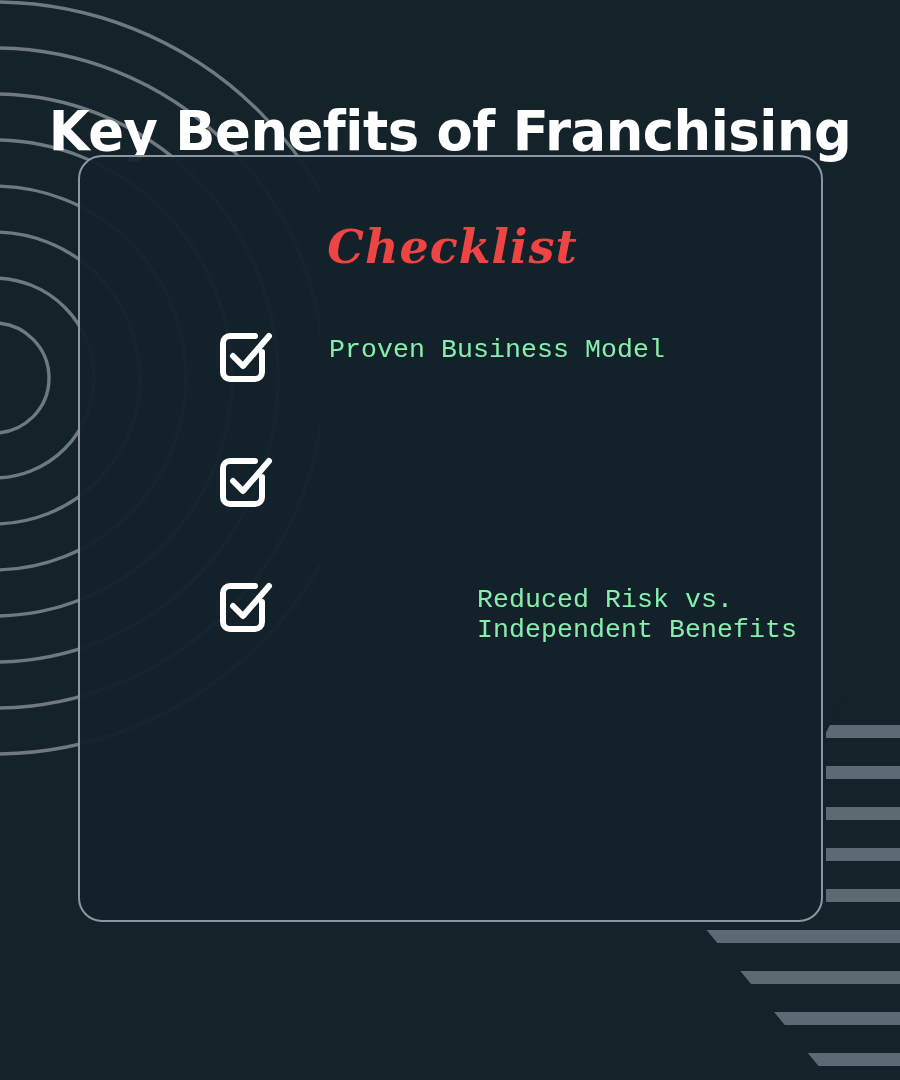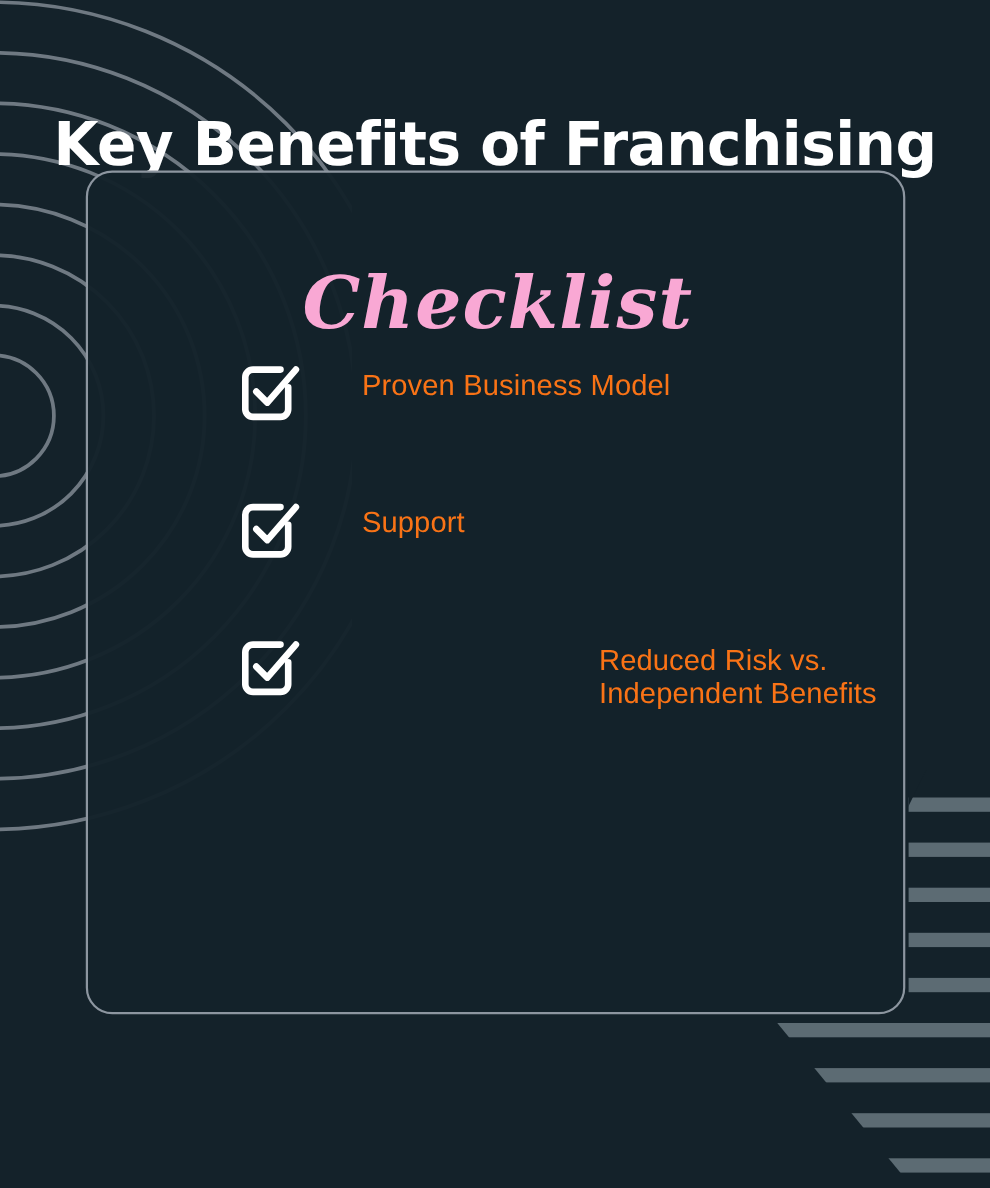--- a/index.html
+++ b/index.html
@@ -67,25 +67,25 @@
     border-radius: 24px;
     background: rgba(20, 34, 42, 0.97);
   }
 
   .card-heading {
     position: absolute;
     top: 26px;
     left: 0;
     width: 745px;
     text-align: center;
-    color: #f9a8d4;
+    color: #ef4444;
     font-family: "DejaVu Serif", "Liberation Serif", serif;
     font-style: italic;
     font-weight: 700;
-    font-size: 66px;
+    font-size: 46px;
     line-height: 1.15;
     letter-spacing: 1px;
   }
 
   
   .checklist {
     position: absolute;
     left: 137px;
     top: 170px;
     width: 580px;
@@ -114,22 +114,22 @@
     display: block;
   }
   .check-icon svg {
     display: block;
     width: 58px;
     height: 58px;
     overflow: visible;
   }
 
   .check-label {
-    color: #f97316;
-    font-family: Liberation Sans, sans-serif;
+    color: #86efac;
+    font-family: Liberation Mono, monospace;
     font-weight: 400;
     font-size: 26.5px;
     line-height: 1.14;
     letter-spacing: 0.1px;
     padding-top: 8px;
     max-width: 400px;
   }
   .check-label .lbl-line {
     display: block;
   }
@@ -207,21 +207,20 @@
 
 
       <li class="check-item">
         <span class="check-icon">
           <svg viewBox="0 0 58 58" xmlns="http://www.w3.org/2000/svg">
             <path d="M45 25 V45 a7 7 0 0 1 -7 7 H13 a7 7 0 0 1 -7 -7 V16 a7 7 0 0 1 7 -7 H38" fill="none" stroke="#ffffff" stroke-width="6" stroke-linecap="round" stroke-linejoin="round"></path>
             <path d="M16 29 L26 39 L52 9" fill="none" stroke="#ffffff" stroke-width="6" stroke-linecap="round" stroke-linejoin="round"></path>
           </svg>
         </span>
         <span class="check-label">
-          <span class="lbl-line">Support</span>
         </span>
       </li>
 
       <li class="check-item">
         <span class="check-icon">
           <svg viewBox="0 0 58 58" xmlns="http://www.w3.org/2000/svg">
             <path d="M45 25 V45 a7 7 0 0 1 -7 7 H13 a7 7 0 0 1 -7 -7 V16 a7 7 0 0 1 7 -7 H38" fill="none" stroke="#ffffff" stroke-width="6" stroke-linecap="round" stroke-linejoin="round"></path>
             <path d="M16 29 L26 39 L52 9" fill="none" stroke="#ffffff" stroke-width="6" stroke-linecap="round" stroke-linejoin="round"></path>
           </svg>
         </span>

